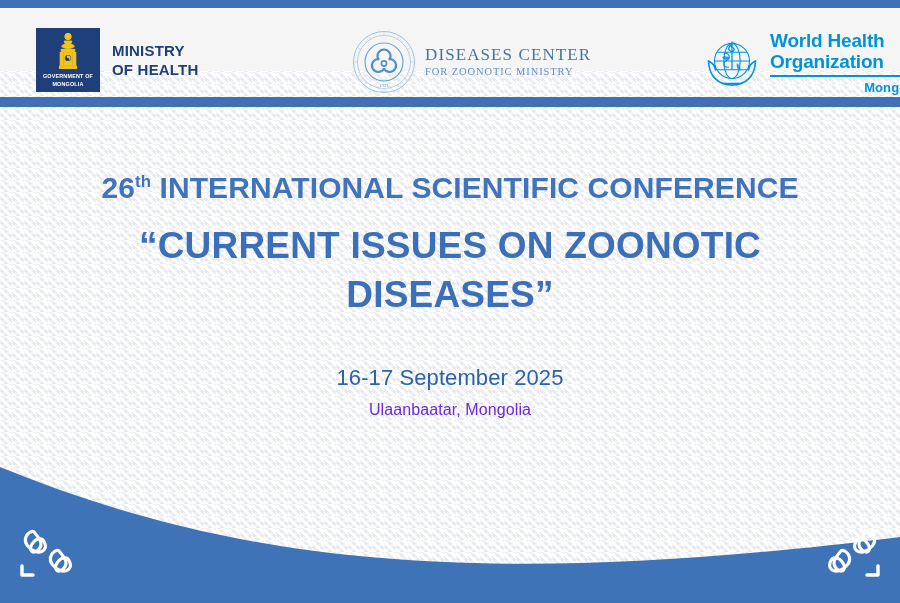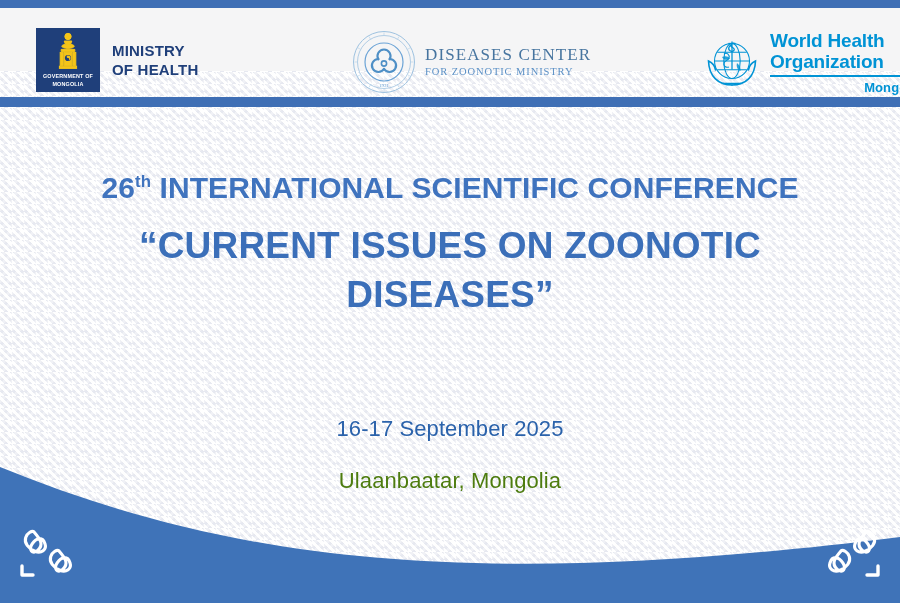--- a/index.html
+++ b/index.html
@@ -166,32 +166,31 @@
   .conf-title {
     margin-top: 14px;
     color: #3b6fb9;
     font-size: 37px;
     font-weight: bold;
     line-height: 49px;
     letter-spacing: 0.2px;
     padding: 0 70px;
   }
   .conf-when {
-    margin-top: 94px;
+    margin-top: 43px;
     color: #2a62ab;
     font-size: 22px;
     line-height: 32px;
     letter-spacing: 0.1px;
   }
   .conf-where {
-    color: #4d7c0f;
-    font-size: 22px;
+    color: #6d28d9;
+    font-size: 16px;
     line-height: 32px;
     letter-spacing: 0.1px;
-    margin-top: 20px;
   }
 
   
   .wave {
     position: absolute;
     left: 0; bottom: 0;
     width: 900px;
     height: 160px;
     z-index: 6;
   }

